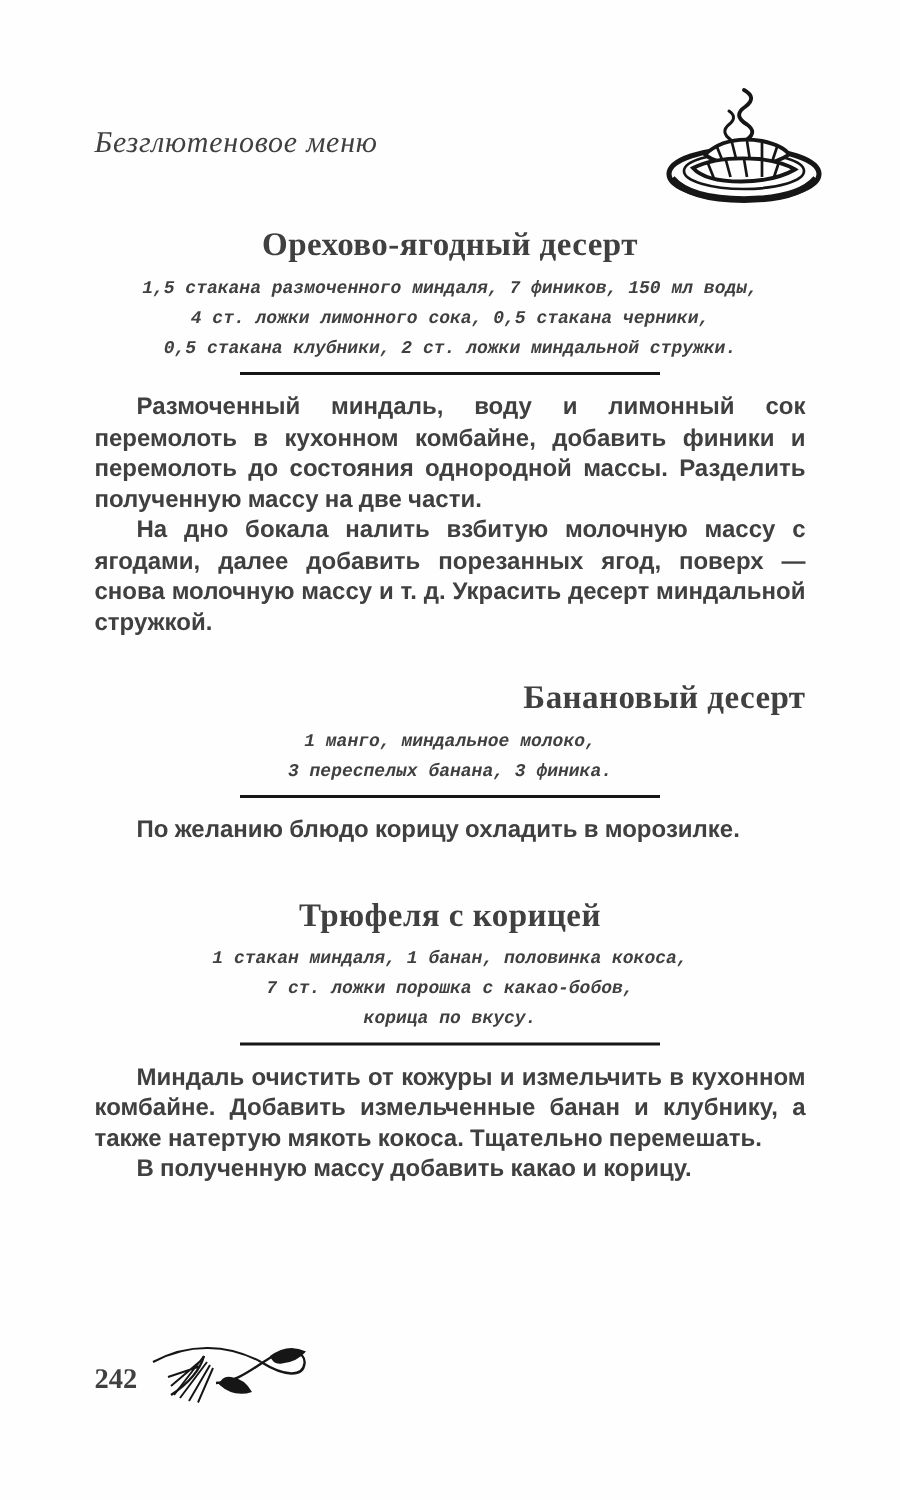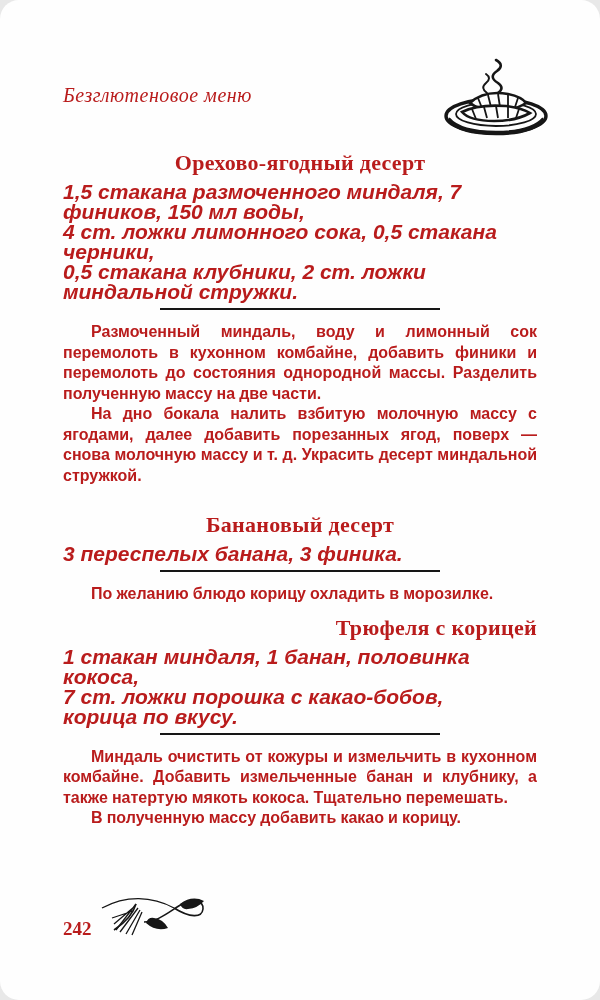--- a/index.html
+++ b/index.html
@@ -2,26 +2,25 @@
 <html lang="ru"><head>
 <meta charset="utf-8">
 <style>
   html, body { margin: 0; padding: 0; background: #e8e8e8; }
   .page {
     position: relative;
     width: 600px;
     height: 1000px;
     margin: 0 auto;
     background: #fefefe;
-    color: #b91c1c;
+    color: #404040;
     overflow: hidden;
     box-sizing: border-box;
     padding: 0 63px;
     font-family: "Liberation Sans", sans-serif;
-    border-radius: 19px;
   }
   
   .running-head {
     display: block;
     margin-top: 84px;
     font-family: "Liberation Serif", "DejaVu Serif", serif;
     font-style: italic;
     font-size: 20px;
     line-height: 22px;
     letter-spacing: 0.5px;
@@ -37,29 +36,31 @@
   .recipe-title {
     margin: 0;
     text-align: center;
     font-family: "Liberation Serif", "DejaVu Serif", serif;
     font-weight: 700;
     font-size: 22px;
     line-height: 24px;
     letter-spacing: 0.3px;
   }
   .rt1 { margin-top: 45px; }
-  .rt2 { margin-top: 27px; }
-  .rt3 { margin-top: 11px; text-align: right; }
+  .rt2 { margin-top: 27px; text-align: right; }
+  .rt3 { margin-top: 33px; }
   .ingredients { margin-top: 7px; }
   .ing-line {
     display: block;
+    text-align: center;
     font-style: italic;
     font-weight: 700;
-    font-size: 21px;
+    font-size: 12px;
     line-height: 20px;
+    font-family: Liberation Mono, monospace;
   }
   .section-divider {
     width: 280px;
     margin: 6px auto 0 auto;
     border: none;
     border-top: 2px solid #161616;
   }
   .recipe-body { margin-top: 12px; }
   .recipe-body p {
     margin: 0;
@@ -71,21 +72,21 @@
     hyphens: manual;
     -webkit-hyphens: manual;
     word-spacing: -0.3px;
   }
   
   .footer {
     position: absolute;
     left: 63px;
     top: 892px;
     display: flex;
-    align-items: flex-end;
+    align-items: center;
   }
   .page-number {
     font-family: "Liberation Serif", "DejaVu Serif", serif;
     font-weight: 700;
     font-size: 19px;
     line-height: 22px;
     margin-top: 8px;
   }
   .flourish { width: 110px; height: 48px; margin-left: 8px; }
 </style>
@@ -122,20 +123,21 @@
     <hr class="section-divider">
     <div class="recipe-body">
       <p>Размоченный миндаль, воду и лимонный сок перемолоть в ку­хонном комбайне, добавить финики и перемолоть до состояния однородной массы. Разделить полученную массу на две части.</p>
       <p>На дно бокала налить взбитую молочную массу с ягодами, да­лее добавить порезанных ягод, поверх — снова молочную массу и т. д. Украсить десерт миндальной стружкой.</p>
     </div>
   </section>
 
   <section class="recipe">
     <h2 class="recipe-title rt2">Банановый десерт</h2>
     <div class="ingredients">
+      <span class="ing-line">1 манго, миндальное молоко,</span>
       <span class="ing-line">3 переспелых банана, 3 финика.</span>
     </div>
     <hr class="section-divider">
     <div class="recipe-body">
       <p>По желанию блюдо корицу охладить в морозилке.</p>
     </div>
   </section>
 
   <section class="recipe">
     <h2 class="recipe-title rt3">Трюфеля с корицей</h2>

